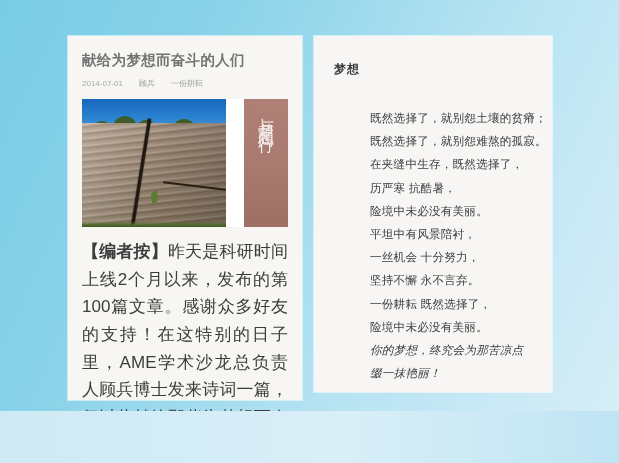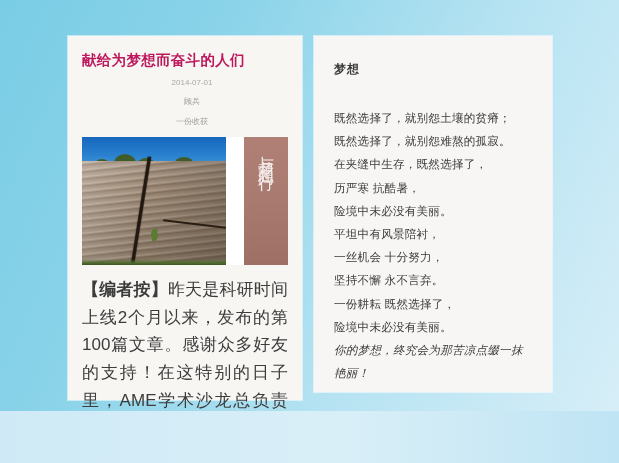--- a/index.html
+++ b/index.html
@@ -48,32 +48,31 @@
     width: 238px;
     height: 356px;
     background: #f7f6f4;
   }
 
   
   .article-title {
     margin: 16px 0 0 14px;
     font-size: 14.5px;
     font-weight: bold;
-    color: #be185d;
+    color: #737373;
     letter-spacing: 0.3px;
     line-height: 1.2;
   }
   .meta-row {
     margin: 9px 0 0 14px;
     font-size: 8px;
     color: #a8a8a8;
     display: flex;
-    gap: 9px;
+    gap: 16px;
     align-items: center;
-    flex-direction: column;
   }
   .meta-author { color: #9d9d9d; }
   .meta-source { color: #9d9d9d; }
 
   
   .figure {
     position: relative;
     margin: 10px 0 0 14px;
     width: 206px;
     height: 128px;
@@ -209,20 +208,21 @@
   .poem-body {
     margin: 28px 0 0 20px;
     width: 200px;
     font-size: 11.6px;
     line-height: 2.0;
     color: #3d3d3d;
     letter-spacing: 0.2px;
   }
   .poem-line {
     white-space: nowrap;
+    margin-left: 36px;
   }
   .poem-line.wrap { white-space: normal; font-style: italic; }
 
   
   .hospital-logo {
     position: absolute;
     right: 14px;
     bottom: 10px;
     display: flex;
     align-items: center;
@@ -271,21 +271,21 @@
 
 <div class="slide">
 
   <div class="card card-left">
 
     <div class="article-title">献给为梦想而奋斗的人们</div>
 
     <div class="meta-row">
       <span>2014-07-01</span>
       <span class="meta-author">顾兵</span>
-      <span class="meta-source">一份收获</span>
+      <span class="meta-source">一份耕耘</span>
     </div>
 
     <div class="figure">
       <div class="photo">
         <div class="sky"></div>
         <div class="trees">
           <div class="tree" style="left:8%;width:16px;height:14px;"></div>
           <div class="tree" style="left:22%;width:22px;height:19px;"></div>
           <div class="tree" style="left:38%;width:18px;height:15px;"></div>
           <div class="tree" style="left:52%;width:14px;height:11px;"></div>

